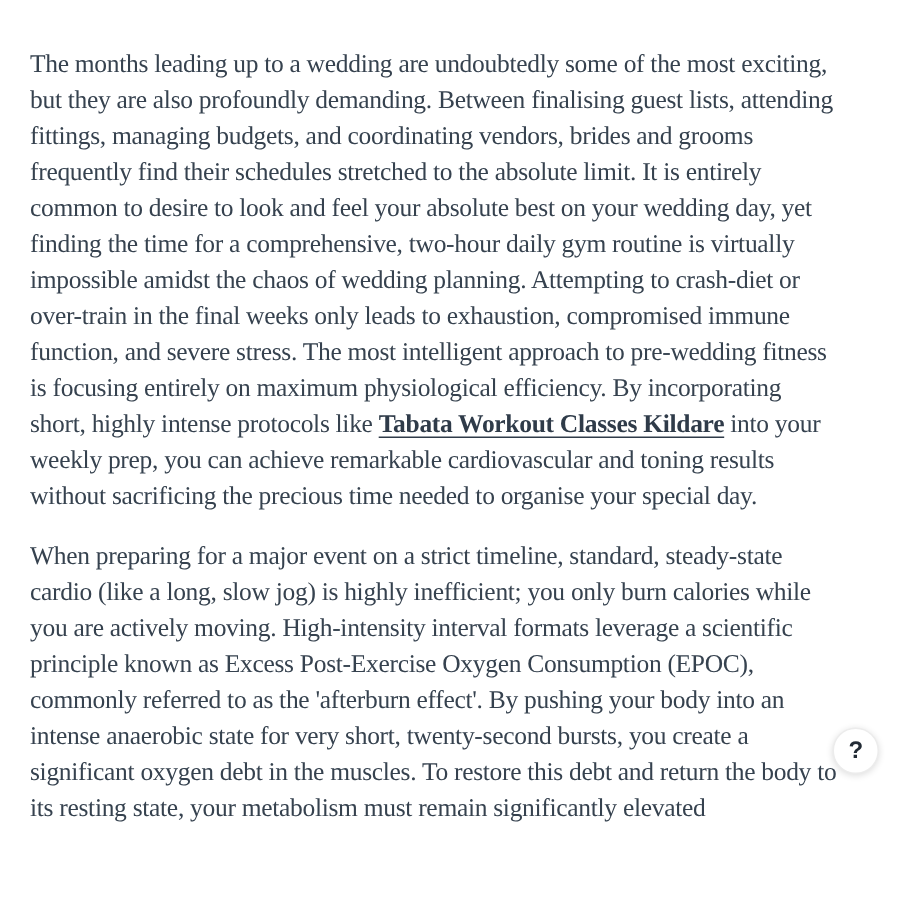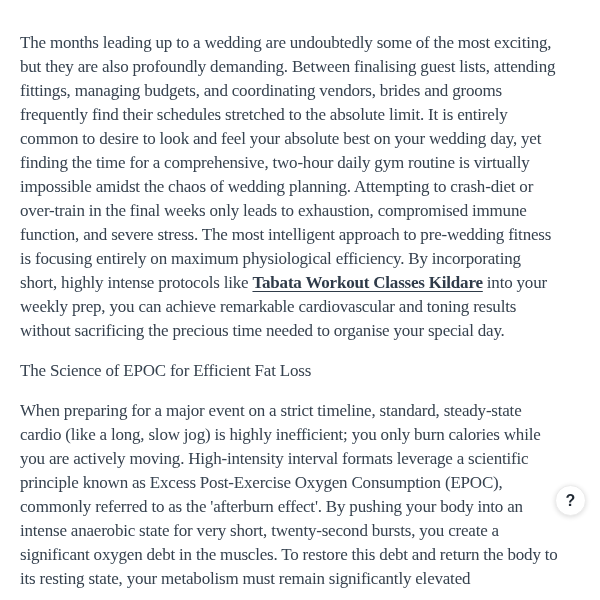--- a/index.html
+++ b/index.html
@@ -59,20 +59,19 @@
     line-height: 1;
     padding: 0;
   }
 </style>
 </head>
 <body>
 
 <div class="article">
   <p><span>The months leading up to a wedding are undoubtedly some of the most exciting, but they are also profoundly demanding. Between finalising guest lists, attending fittings, managing budgets, and coordinating vendors, brides and grooms frequently find their schedules stretched to the absolute limit. It is entirely common to desire to look and feel your absolute best on your wedding day, yet finding the time for a comprehensive, two-hour daily gym routine is virtually impossible amidst the chaos of wedding planning. Attempting to crash-diet or over-train in the final weeks only leads to exhaustion, compromised immune function, and severe stress. The most intelligent approach to pre-wedding fitness is focusing entirely on maximum physiological efficiency. By incorporating short, highly intense protocols like </span><a class="inline-link">Tabata Workout Classes Kildare</a><span> into your weekly prep, you can achieve remarkable cardiovascular and toning results without sacrificing the precious time needed to organise your special day.</span></p>
 
-  <h2>The Science of EPOC for Efficient Fat Loss</h2>
 
   <p>When preparing for a major event on a strict timeline, standard, steady-state cardio (like a long, slow jog) is highly inefficient; you only burn calories while you are actively moving. High-intensity interval formats leverage a scientific principle known as Excess Post-Exercise Oxygen Consumption (EPOC), commonly referred to as the 'afterburn effect'. By pushing your body into an intense anaerobic state for very short, twenty-second bursts, you create a significant oxygen debt in the muscles. To restore this debt and return the body to its resting state, your metabolism must remain significantly elevated</p>
 </div>
 
 <button class="help-button">
     <span>?</span>
   </button>
 
 </body></html>

